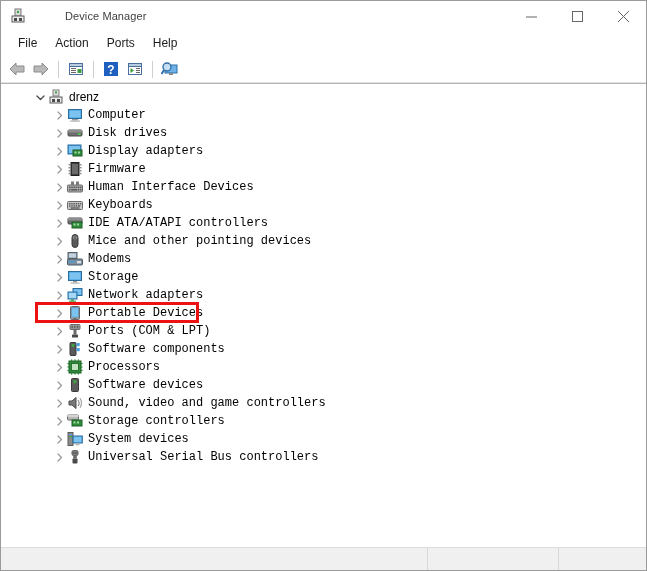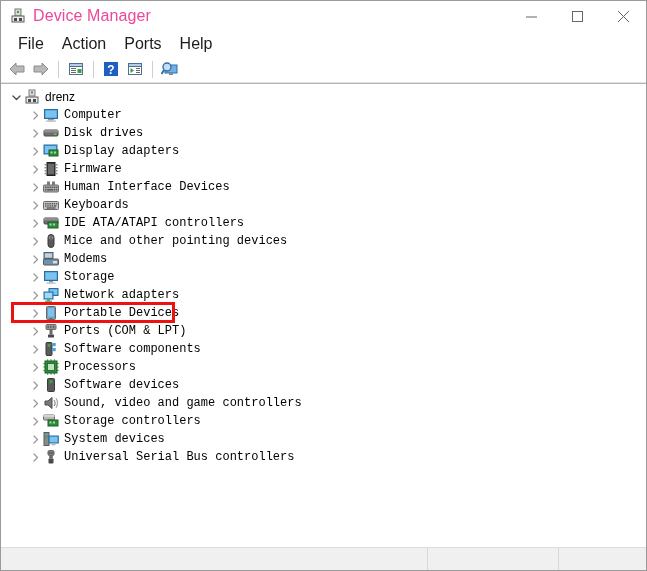--- a/index.html
+++ b/index.html
@@ -35,23 +35,24 @@
   }
   .title-icon {
     width: 16px;
     height: 16px;
     margin-left: 9px;
     margin-right: 7px;
     position: relative;
     flex: none;
   }
   .title-text {
-    font-size: 16px;
-    color: #ec4899;
+    font-size: 11px;
+    color: #404040;
     letter-spacing: 0.1px;
+    margin-left: 32px;
   }
   .winbtns {
     position: absolute;
     right: 0;
     top: 0;
     height: 30px;
     display: flex;
   }
   .winbtn {
     width: 46px;
@@ -65,21 +66,21 @@
   
   .menubar {
     height: 25px;
     min-height: 25px;
     background: #ffffff;
     display: flex;
     align-items: center;
     padding-left: 8px;
   }
   .menuitem {
-    font-size: 16px;
+    font-size: 12px;
     color: #1c1c1c;
     padding: 3px 9px;
     line-height: 15px;
   }
 
   
   .toolbar {
     height: 26px;
     min-height: 26px;
     background: #ffffff;
@@ -107,20 +108,21 @@
   
   .content {
     flex: 1;
     background: #ffffff;
     position: relative;
     border-top: 1px solid #b4b4b4;
     overflow: hidden;
   }
   .tree {
     padding-top: 4px;
+    padding-left: 24px;
   }
   .row {
     height: 18px;
     display: flex;
     align-items: center;
     position: relative;
   }
   .row.indent1 { padding-left: 8px; }
   .row.indent2 { padding-left: 27px; font-family: Liberation Mono, monospace; }
   .chev {

